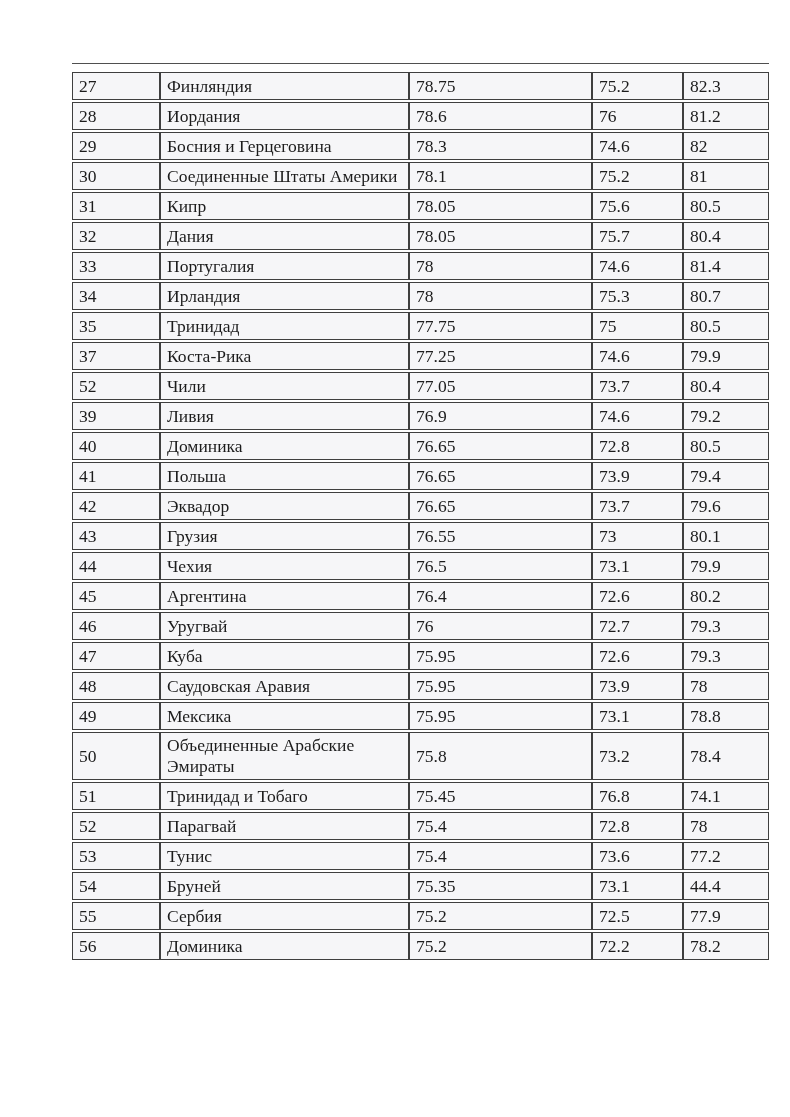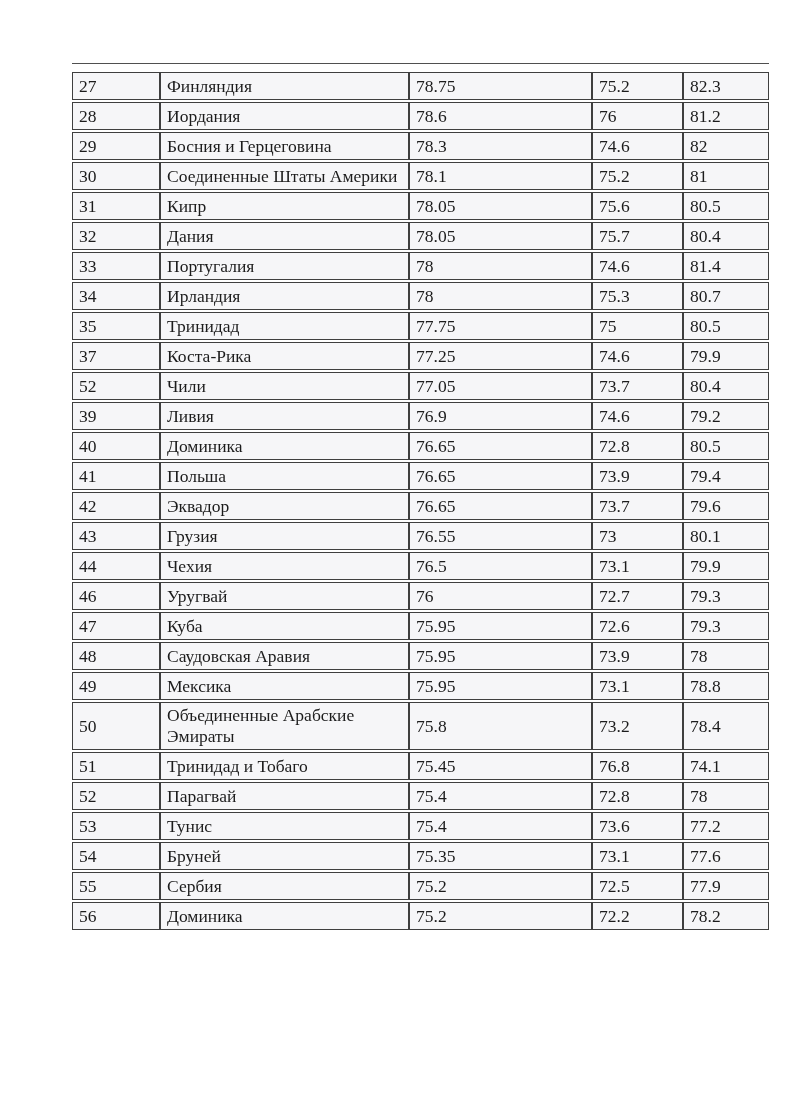--- a/index.html
+++ b/index.html
@@ -176,20 +176,27 @@
           <td class="col-value3">80.1</td>
         </tr>
         <tr>
           <td class="col-rank">44</td>
           <td class="col-country">Чехия</td>
           <td class="col-value1">76.5</td>
           <td class="col-value2">73.1</td>
           <td class="col-value3">79.9</td>
         </tr>
         <tr>
+          <td class="col-rank">45</td>
+          <td class="col-country">Аргентина</td>
+          <td class="col-value1">76.4</td>
+          <td class="col-value2">72.6</td>
+          <td class="col-value3">80.2</td>
+        </tr>
+        <tr>
           <td class="col-rank">46</td>
           <td class="col-country">Уругвай</td>
           <td class="col-value1">76</td>
           <td class="col-value2">72.7</td>
           <td class="col-value3">79.3</td>
         </tr>
         <tr>
           <td class="col-rank">47</td>
           <td class="col-country">Куба</td>
           <td class="col-value1">75.95</td>
@@ -236,21 +243,21 @@
           <td class="col-country">Тунис</td>
           <td class="col-value1">75.4</td>
           <td class="col-value2">73.6</td>
           <td class="col-value3">77.2</td>
         </tr>
         <tr>
           <td class="col-rank">54</td>
           <td class="col-country">Бруней</td>
           <td class="col-value1">75.35</td>
           <td class="col-value2">73.1</td>
-          <td class="col-value3">77.6</td>
+          <td class="col-value3">44.4</td>
         </tr>
         <tr>
           <td class="col-rank">55</td>
           <td class="col-country">Сербия</td>
           <td class="col-value1">75.2</td>
           <td class="col-value2">72.5</td>
           <td class="col-value3">77.9</td>
         </tr>
         <tr>
           <td class="col-rank">56</td>

